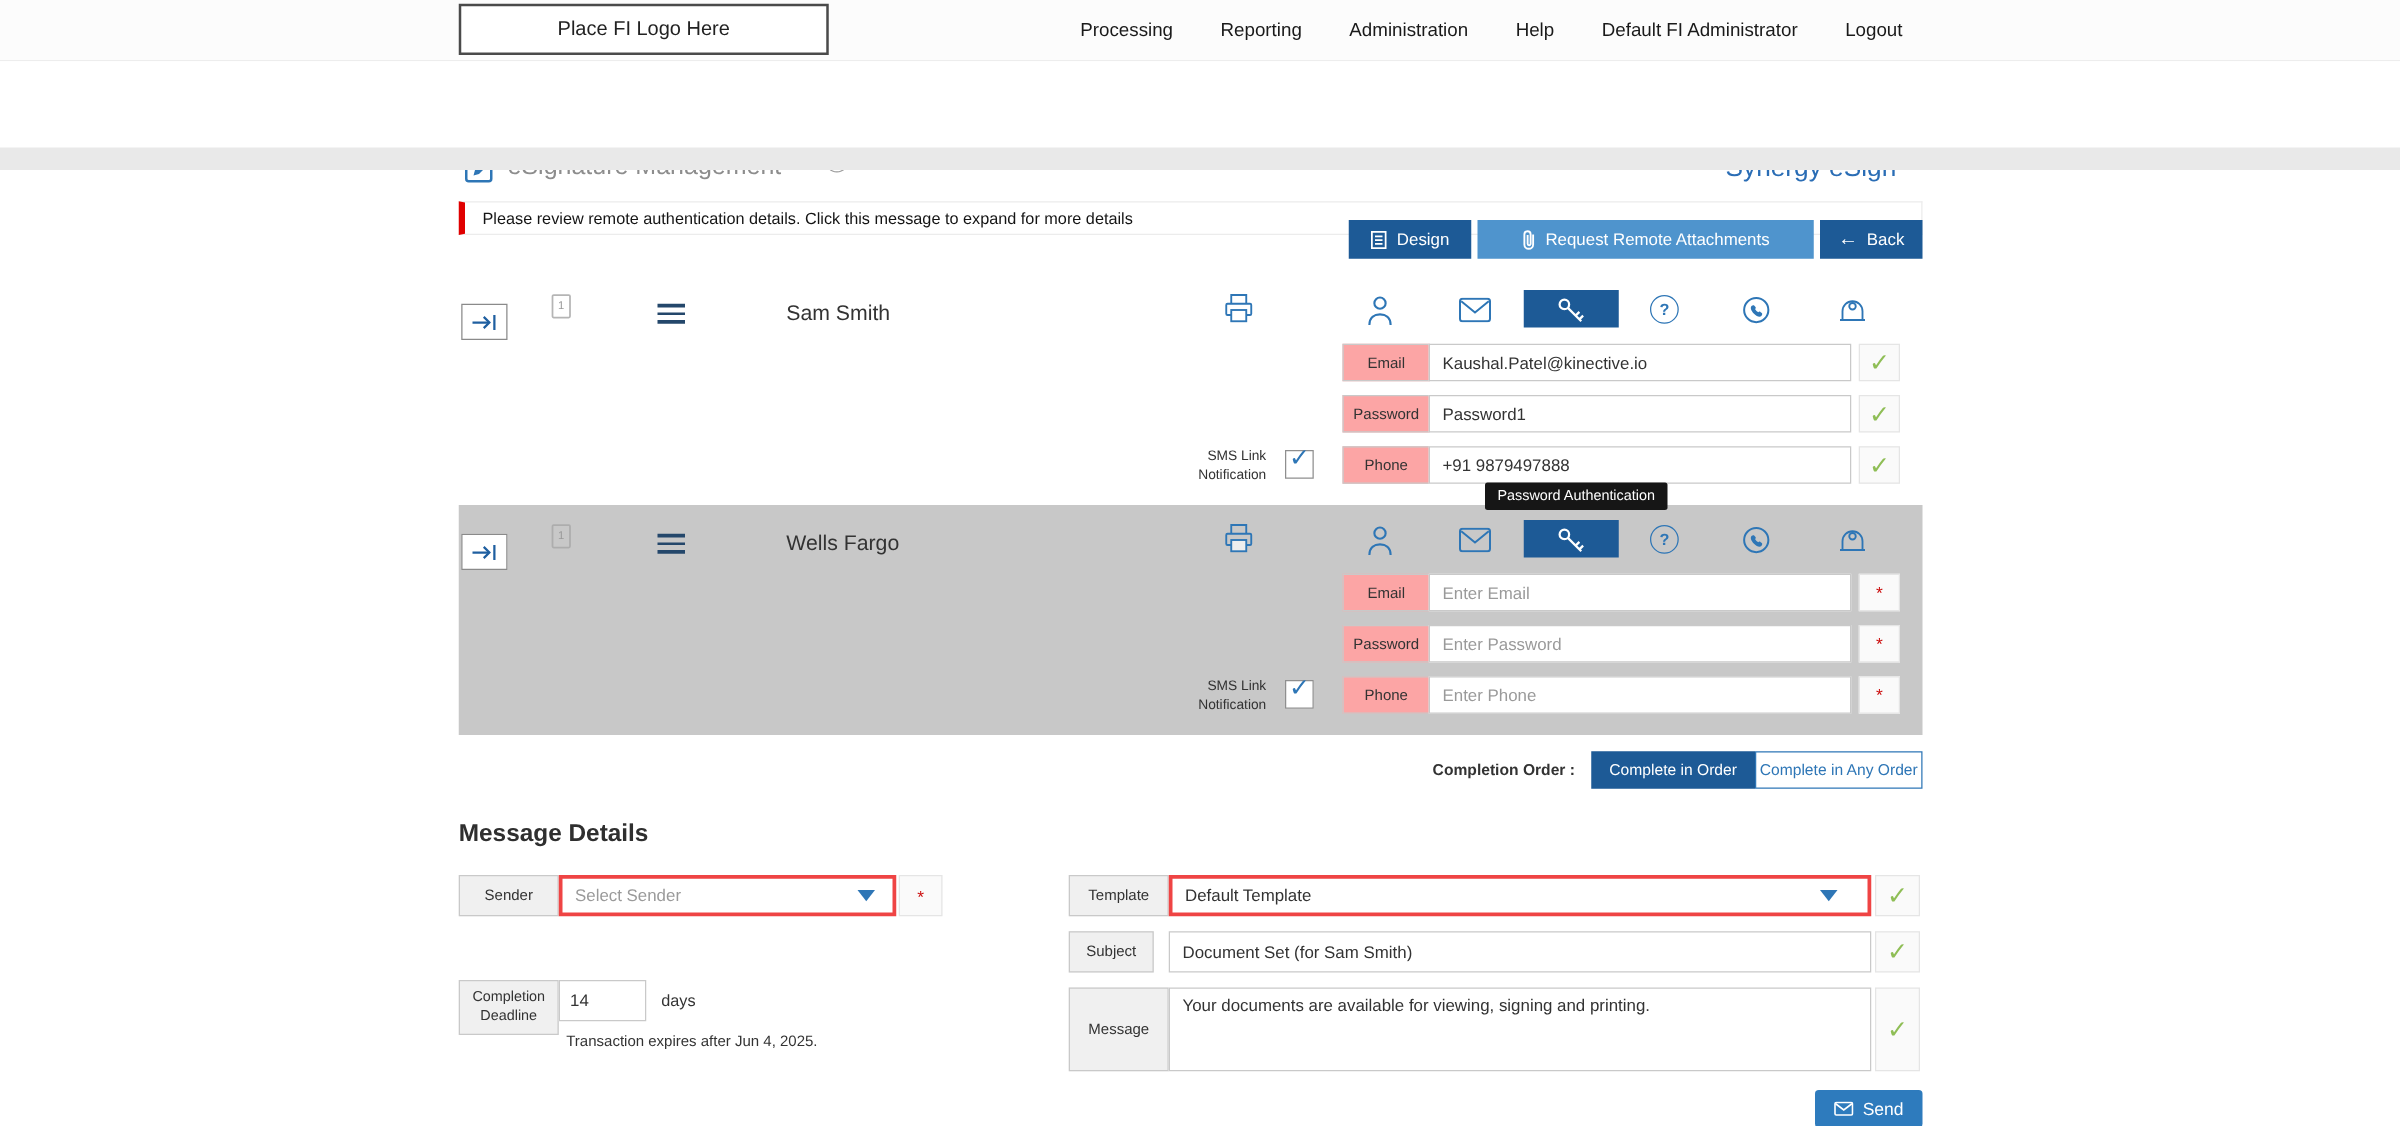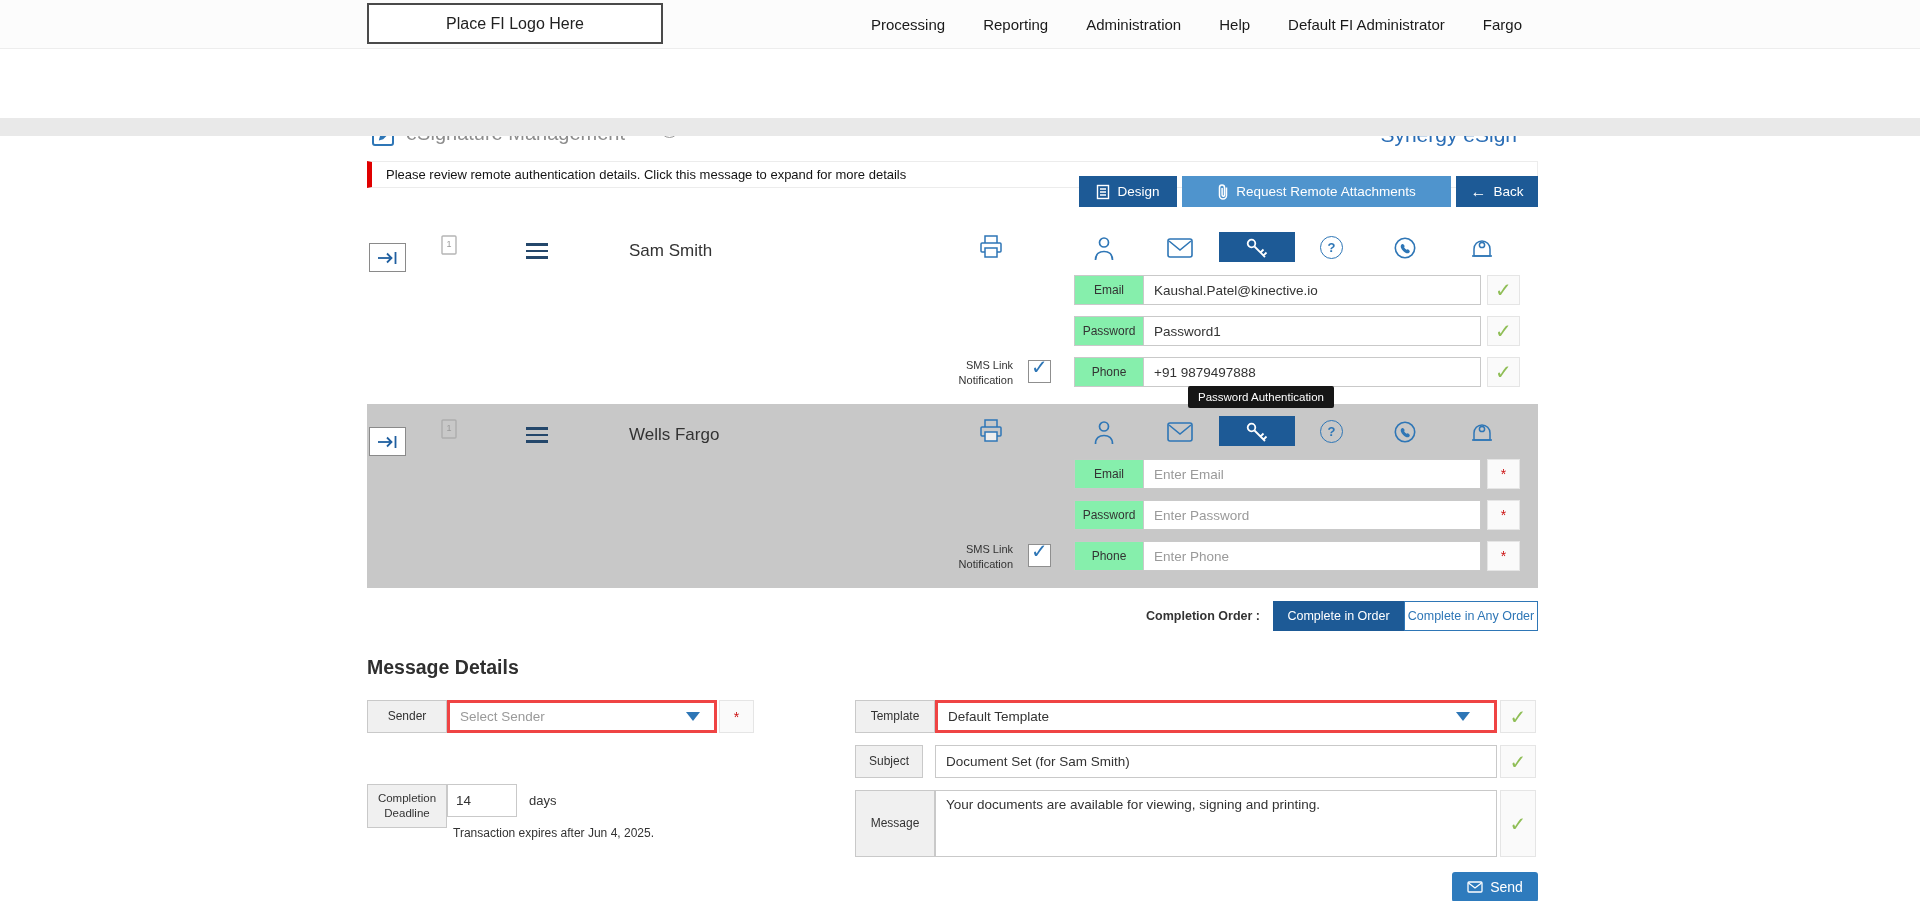--- a/index.html
+++ b/index.html
@@ -43,21 +43,21 @@
   .handle { position:absolute; left:159px; top:23px; width:22px; cursor:grab; }
   .handle i { display:block; height:2.5px; background:#24476b; margin-bottom:4px; }
   .rname { position:absolute; left:262px; top:21px; font-size:17px; color:#333; }
   .printic { position:absolute; left:611px; top:13px; cursor:pointer; }
   .authic { position:absolute; top:15px; cursor:pointer; }
   .keybtn { position:absolute; left:852px; top:12px; width:76px; height:30px; background:#1d5a96; display:flex;
             align-items:center; justify-content:center; cursor:pointer; }
   .qcirc { position:absolute; top:16px; width:23px; height:23px; border:1.6px solid #2e76b6; border-radius:50%;
            display:flex; align-items:center; justify-content:center; font-size:13px; font-weight:bold; color:#2e76b6; cursor:pointer; }
   .frow { position:absolute; left:0; width:100%; height:30px; }
-  .flabel { position:absolute; left:707px; width:70px; height:30px; background:#86efac; border:1px solid #c9c9c9;
+  .flabel { position:absolute; left:707px; width:70px; height:30px; background:#fca5a5; border:1px solid #c9c9c9;
             display:flex; align-items:center; justify-content:center; font-size:12px; color:#333; }
   .finput { position:absolute; left:776px; width:338px; height:30px; border:1px solid #c9c9c9; background:#fff;
             padding:0 10px; font-size:13.5px; color:#333; font-family:"Liberation Sans", sans-serif; }
   .finput::placeholder { color:#9a9a9a; }
   .fcheck { position:absolute; left:1120px; width:33px; height:30px; background:#fafafa; border:1px solid #e5e5e5;
             display:flex; align-items:center; justify-content:center; }
   .gcheck { color:#8fbe56; font-size:20px; }
   .rreq { color:#cc1111; font-size:14px; }
   .smslab { position:absolute; left:580px; top:138px; width:66px; font-size:11px; color:#333; text-align:right; line-height:1.35; }
   .smsbox { position:absolute; left:661px; top:140px; width:23px; height:23px; border:1px solid #8f8f8f; background:#fff;
@@ -97,21 +97,21 @@
 <div class="stage">
 
   <div class="topbar">
     <div class="logo-box">Place FI Logo Here</div>
     <div class="nav">
       <span>Processing</span>
       <span>Reporting</span>
       <span>Administration</span>
       <span>Help</span>
       <span>Default FI Administrator</span>
-      <span>Fargo</span>
+      <span>Logout</span>
     </div>
   </div>
 
   <div class="hdr">
     <svg class="abs" style="left:371px; top:69px;" width="27" height="30" viewBox="0 0 27 30">
       <rect x="2" y="3" width="20" height="24" rx="2" fill="none" stroke="#2e76b6" stroke-width="2"></rect>
       <path d="M9 18l9-9 3.2 3.2-9 9-4.4 1.2z" fill="#2e76b6"></path>
     </svg>
     <div class="hdr-title">eSignature Management</div>
     <div class="info-circ">i</div>

